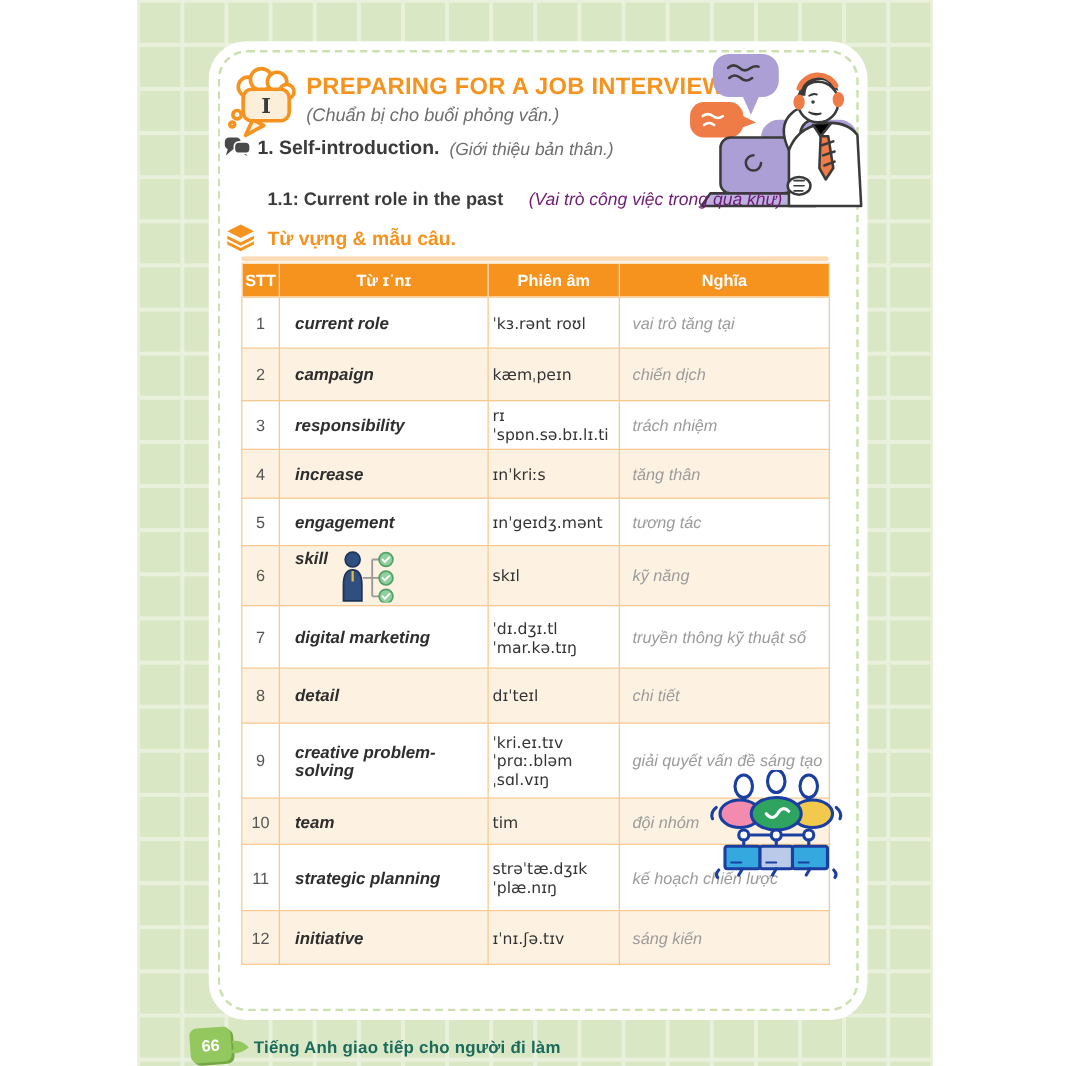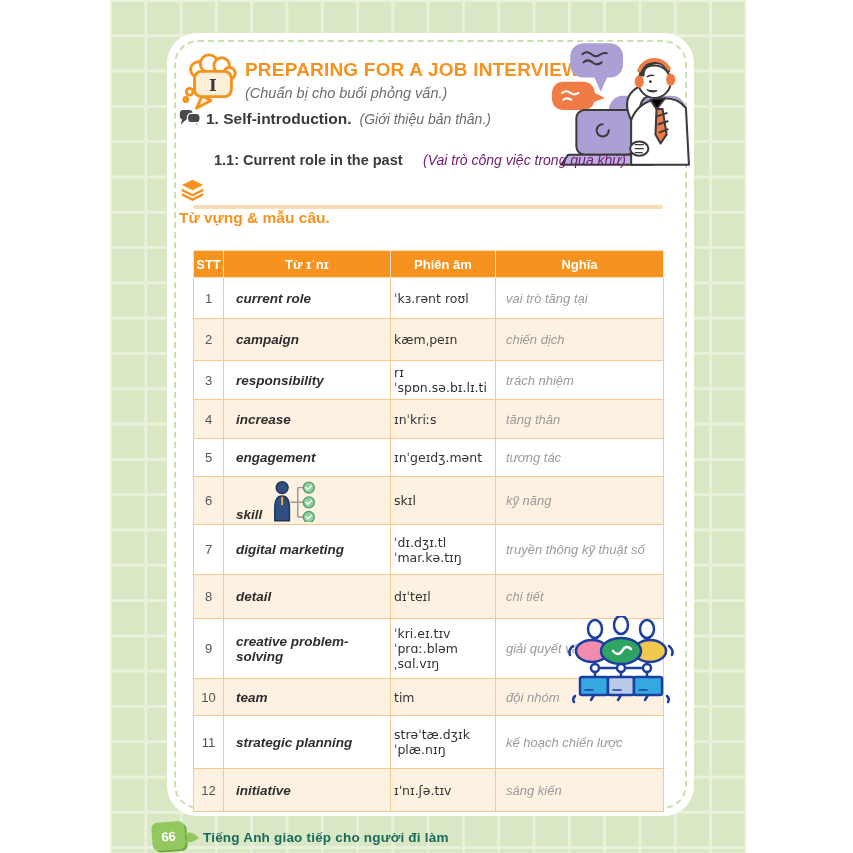--- a/index.html
+++ b/index.html
@@ -42,42 +42,42 @@
   .illus { position:absolute; right:2px; top:6px; width:142px; height:132px; }
 
   .sec1 { position:absolute; left:12px; top:76px; display:flex; align-items:center; gap:5px; white-space:nowrap; }
   .sec1 .bold { font-weight:bold; font-size:15.5px; color:#3a3a3a; }
   .sec1 .vn   { font-style:italic; font-size:14px; color:#6d6d6d; margin-left:3px; }
 
   .sec11 { position:absolute; left:47px; top:118px; white-space:nowrap; }
   .sec11 .bold { font-weight:bold; font-size:14.5px; color:#3a3a3a; }
   .sec11 .vn   { font-style:italic; font-size:14px; color:#701a75; margin-left:16px; }
 
-  .vocab { position:absolute; left:12px; top:144px; display:flex; align-items:flex-start; gap:8px;flex-direction:column; }
+  .vocab { position:absolute; left:12px; top:144px; display:flex; align-items:flex-end; gap:8px; }
   .vocab .label { color:#f6921e; font-weight:bold; font-size:15.5px; }
   .rule { position:absolute; left:26px; top:172px; width:470px; height:4px; background:#fbdcb6; border-radius:2px; }
 
   
   .table-wrap { position:absolute; left:26px; top:177px; width:470px; }
-  table { width:470px; border-collapse:collapse; table-layout:fixed;margin-top:40px; }
+  table { width:470px; border-collapse:collapse; table-layout:fixed; }
   col.c1{width:30px} col.c2{width:167px} col.c3{width:105px} col.c4{width:168px}
   th {
     background:#f6921e; color:#ffffff; font-weight:bold; font-size:13px;
     height:27px; border:1.5px solid #fce0bd; text-align:center;
   }
   td { border:1.5px solid #f8c88e; font-size:13px; color:#3d3d3d; vertical-align:middle; }
   tr.alt td { background:#fdf2e2; }
   td.c-stt { text-align:center; color:#555; }
   td.c-word { padding-left:12px; font-weight:bold; font-style:italic; color:#2e2e2e; font-size:13.5px; }
   td.c-ipa { font-family:"DejaVu Sans", sans-serif; font-size:12.5px; color:#333; padding:0 3px; }
   td.c-meaning { padding-left:10px; font-style:italic; color:#9b9b9b; font-size:13px; }
   tr.h41{height:41px} tr.h42{height:42px} tr.h39{height:39px} tr.h38{height:38px}
   tr.h48{height:48px} tr.h50{height:50px} tr.h44{height:44px} tr.h60{height:60px}
   tr.h37{height:37px} tr.h55{height:53px} tr.h43{height:43px}
-  .word-flex { display:flex; align-items:flex-end; gap:10px; }
+  .word-flex { display:flex; align-items:flex-start; gap:10px; }
 
   .team-illus { position:absolute; left:397px; top:583px; width:114px; height:88px; z-index:5; }
 
   
   .footer-tag {
     position:absolute; left:152px; top:822px; width:33px; height:28px;
     background:#93c85e; border-radius:6px; transform:rotate(-4deg);
     box-shadow:2px 2px 0 #74a844;
     display:flex; align-items:center; justify-content:center;
     color:#ffffff; font-weight:bold; font-size:13px;

